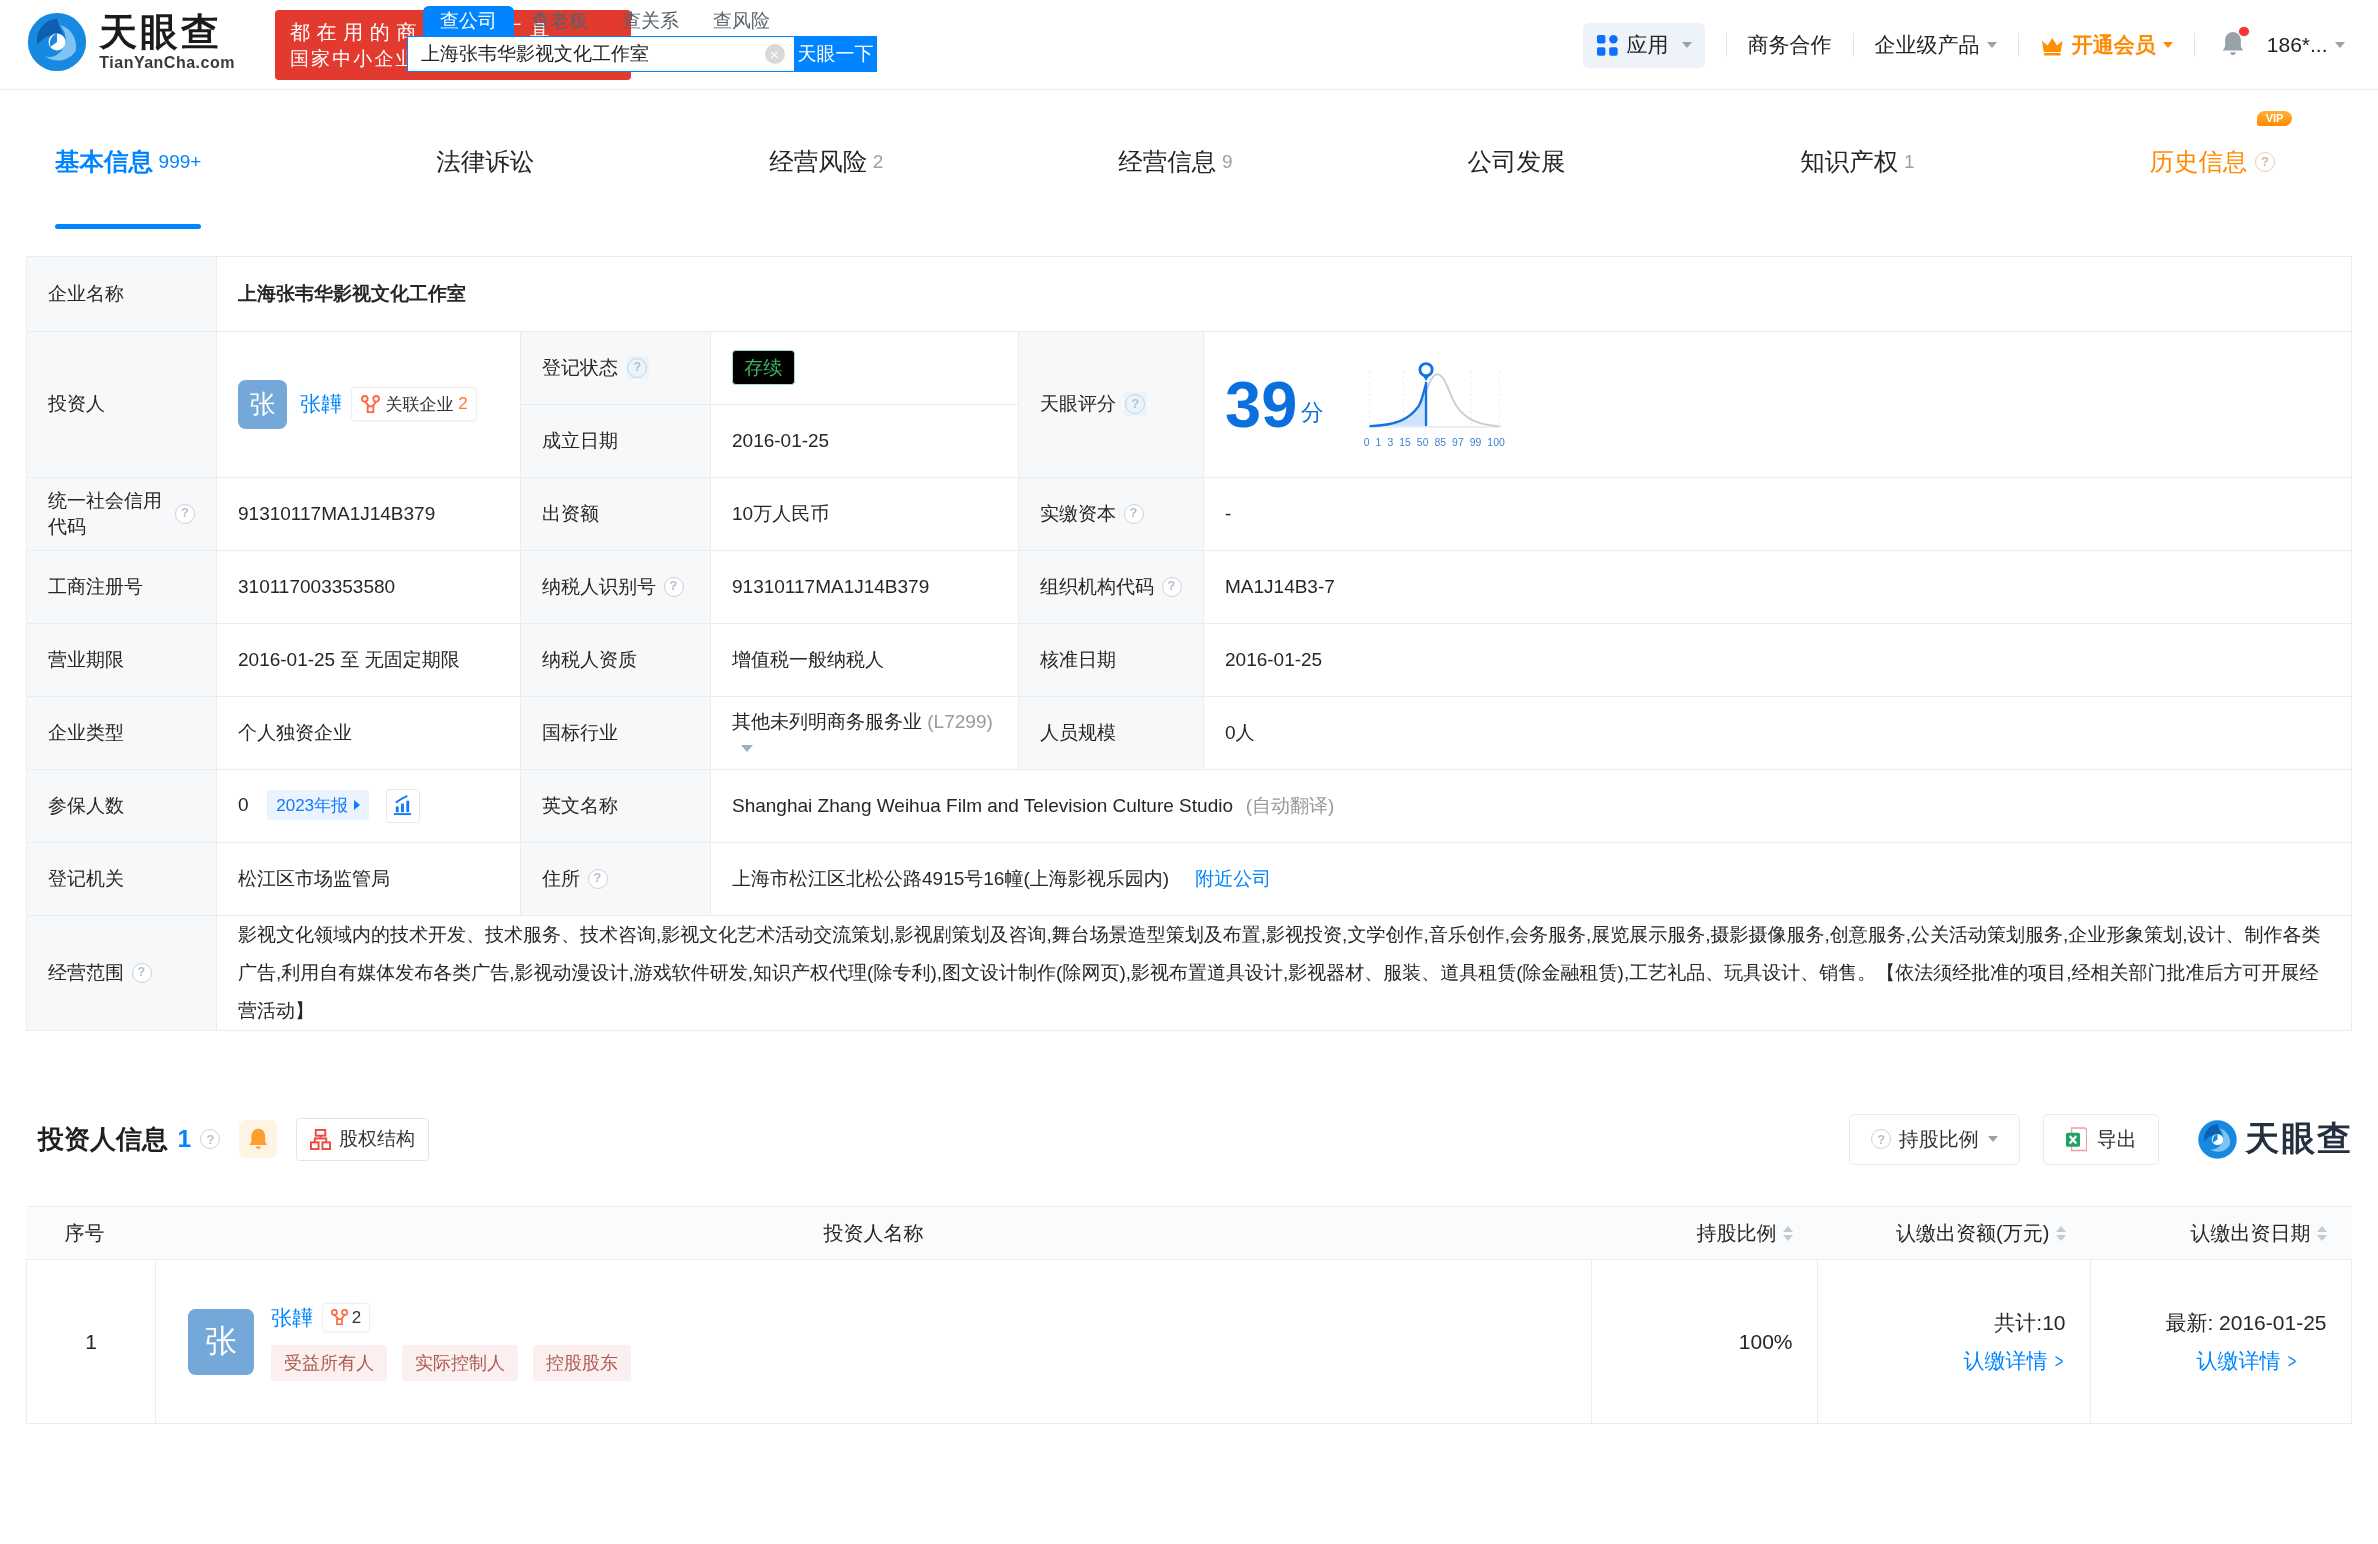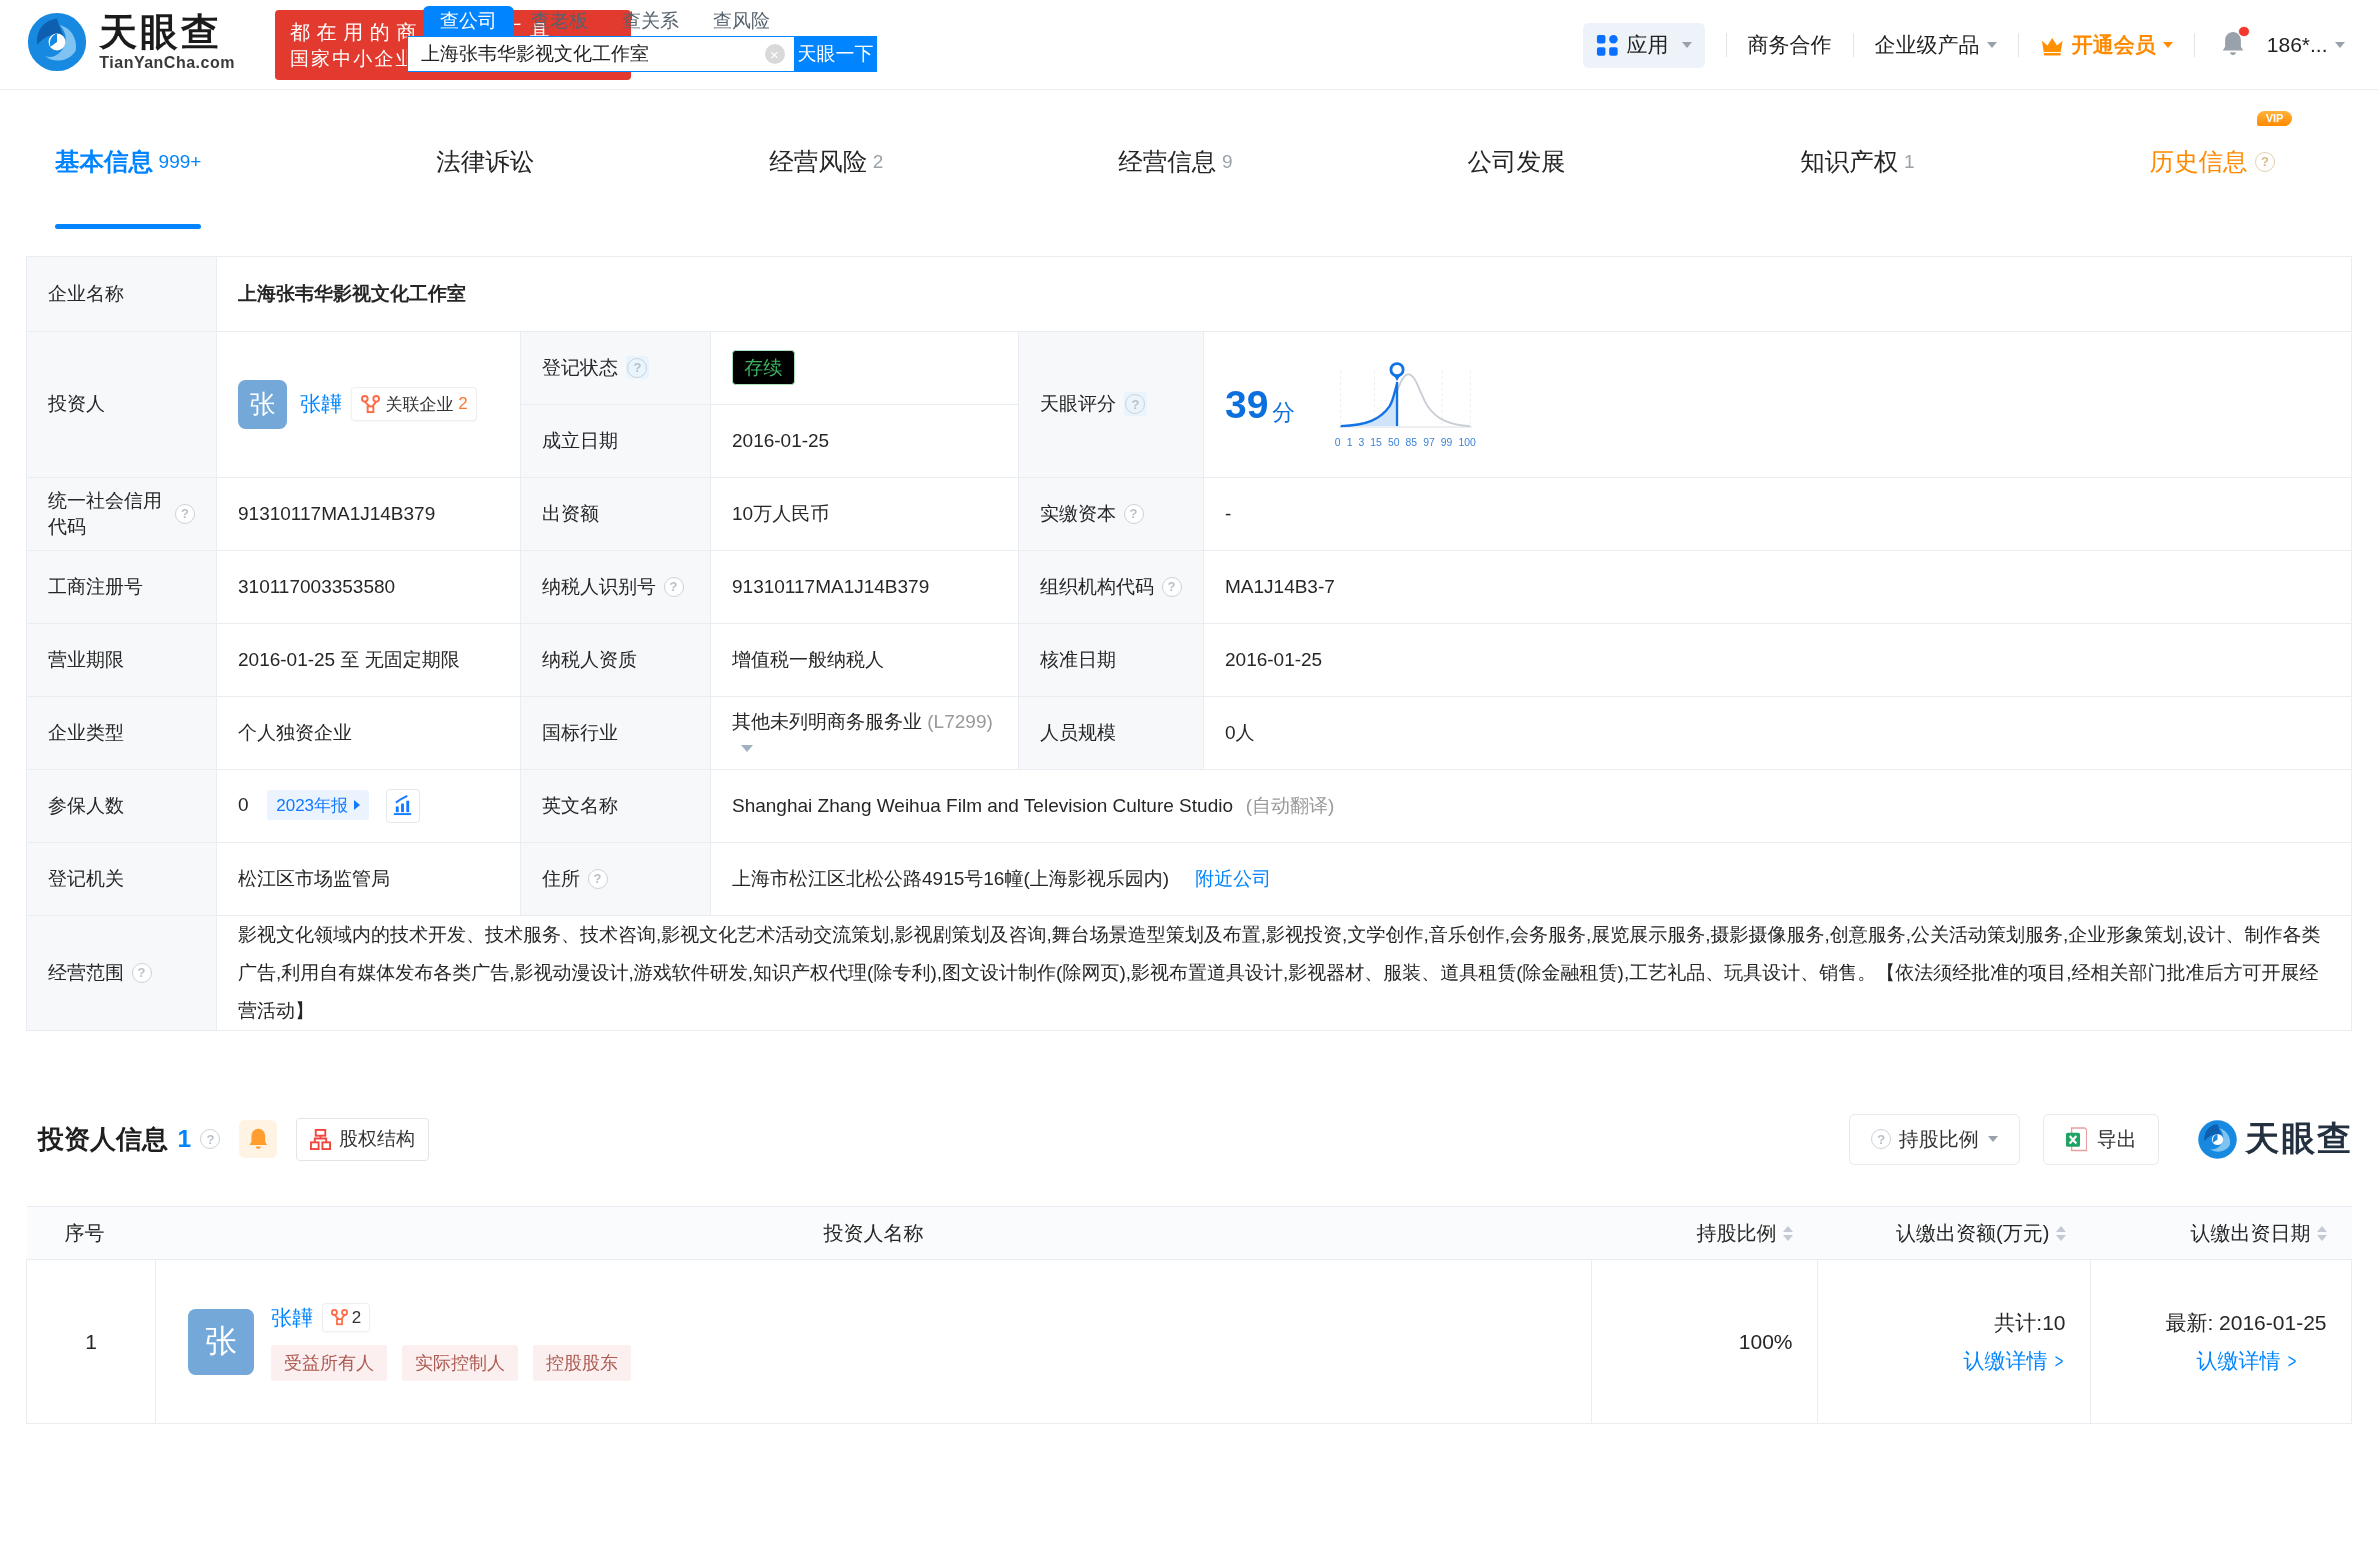--- a/index.html
+++ b/index.html
@@ -49,35 +49,35 @@
   .ntab.hist { color:#ff8a00; }
   .vip-badge { position:absolute; top:21px; right:-17px; background:linear-gradient(180deg,#ffb23e,#ff8a00);
     color:#fff; font-size:11px; font-weight:bold; padding:0.9px 8.5px 1.9px; border-radius:7.5px 7.5px 7.5px 1.9px; }
   .qicon { display:inline-flex; align-items:center; justify-content:center; width:20px; height:20px; border-radius:50%;
     border:1.9px solid #ccd2d9; color:#b9c0c8; font-size:13px; font-weight:bold; margin-left:7.5px; flex:none; background:#fff; }
   .qbg { background:#e9f4fd; border-radius:3.8px; padding:1.9px; margin-left:7.5px; display:inline-flex; }
   .qbg .qicon { margin-left:0; background:transparent; }
   
   table.info { width:2326px; margin:22.6px 0 0 26px; border-collapse:collapse; table-layout:fixed; }
   table.info td { border:0.9px solid #e9edf1; font-size:19px; color:#262626; padding:0 21px; height:73px; vertical-align:middle; }
-  table.info td.lbl { background:#f7f8fa; }
+  table.info td.lbl { background:#f7f8fa;font-family:Liberation Mono, monospace; }
   .lblwrap { display:flex; align-items:center; }
   td.cname { font-size:21px; font-weight:bold; color:#1a1a1a; }
   .badge-ok { display:inline-block; background:#000000; color:#3cb25f; border:0.9px solid #a8e0b8; border-radius:3.8px;
     padding:3.8px 11.3px; font-size:19px; }
   .person { display:flex; align-items:center; }
   .avatar { width:49px; height:49px; border-radius:7.5px; background:#74a8d8; color:#fff; font-size:26px;
     display:flex; align-items:center; justify-content:center; flex:none; }
   .plink { color:#0084ff; font-size:21px; margin-left:13px; }
   .rel-badge { display:inline-flex; align-items:center; border:0.9px solid #efefef; border-radius:3.8px;
     padding:4.7px 8.5px; margin-left:9.4px; background:#fff; font-size:17px; color:#333; box-shadow:0 0.9px 1.9px rgba(0,0,0,.04); }
   .rel-badge .num { color:#ff7733; margin-left:4.7px; }
   .rel-badge svg { margin-right:5.6px; }
   .score-cell { display:flex; align-items:center; }
-  .score-num { font-size:39px; font-weight:bold; color:#0b6fdd; line-height:1; }
+  .score-num { font-size:65px; font-weight:bold; color:#0b6fdd; line-height:1; }
   .score-unit { font-size:22.6px; color:#0b6fdd; margin:17px 0 0 3.8px; }
   .score-chart { margin-left:40px; position:relative; width:141px; }
   .ticks { display:flex; justify-content:space-between; font-size:10.4px; color:#3b82d9; margin-top:0.9px; }
   .gray { color:#999; }
   .ind-caret { width:0; height:0; border-left:6.6px solid transparent; border-right:6.6px solid transparent;
     border-top:7.5px solid #9fb1c1; display:inline-block; margin-left:9.4px; }
   .ar-badge { display:inline-flex; align-items:center; background:#eaf3fe; color:#1379ff; font-size:17px;
     border-radius:2.8px; padding:3.8px 9.4px; margin-left:13px; }
   .ar-badge .tri { width:0; height:0; border-top:5.6px solid transparent; border-bottom:5.6px solid transparent;
     border-left:6.6px solid #1379ff; margin-left:5.6px; }

